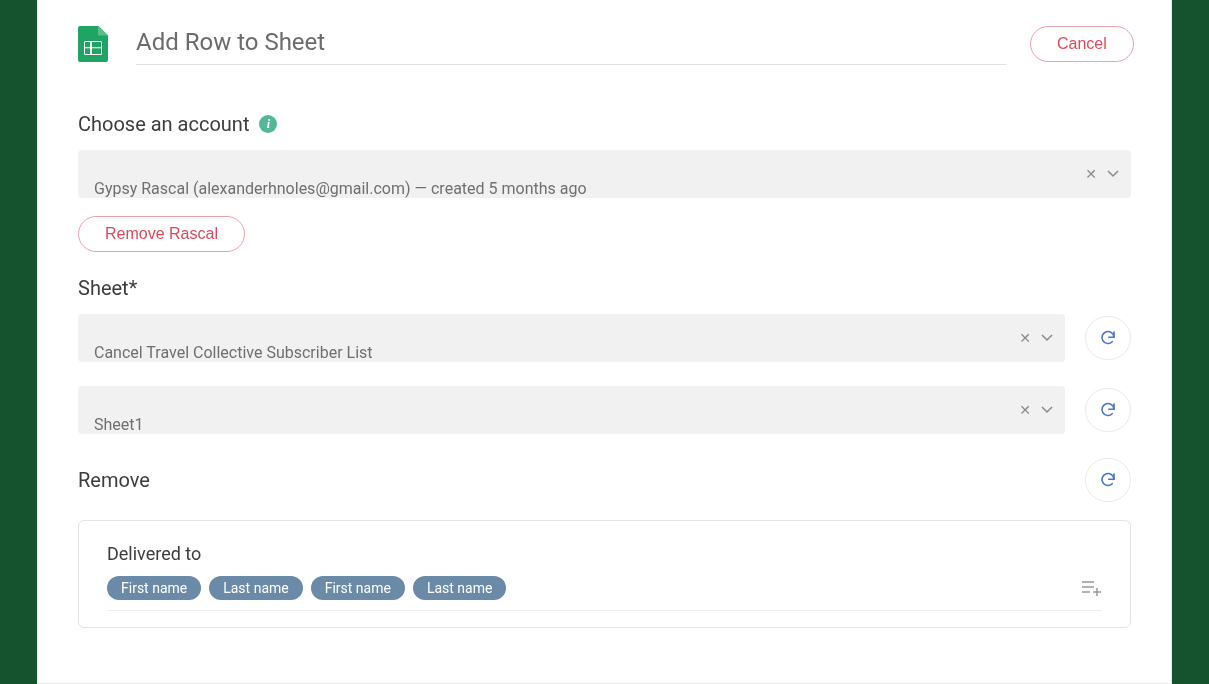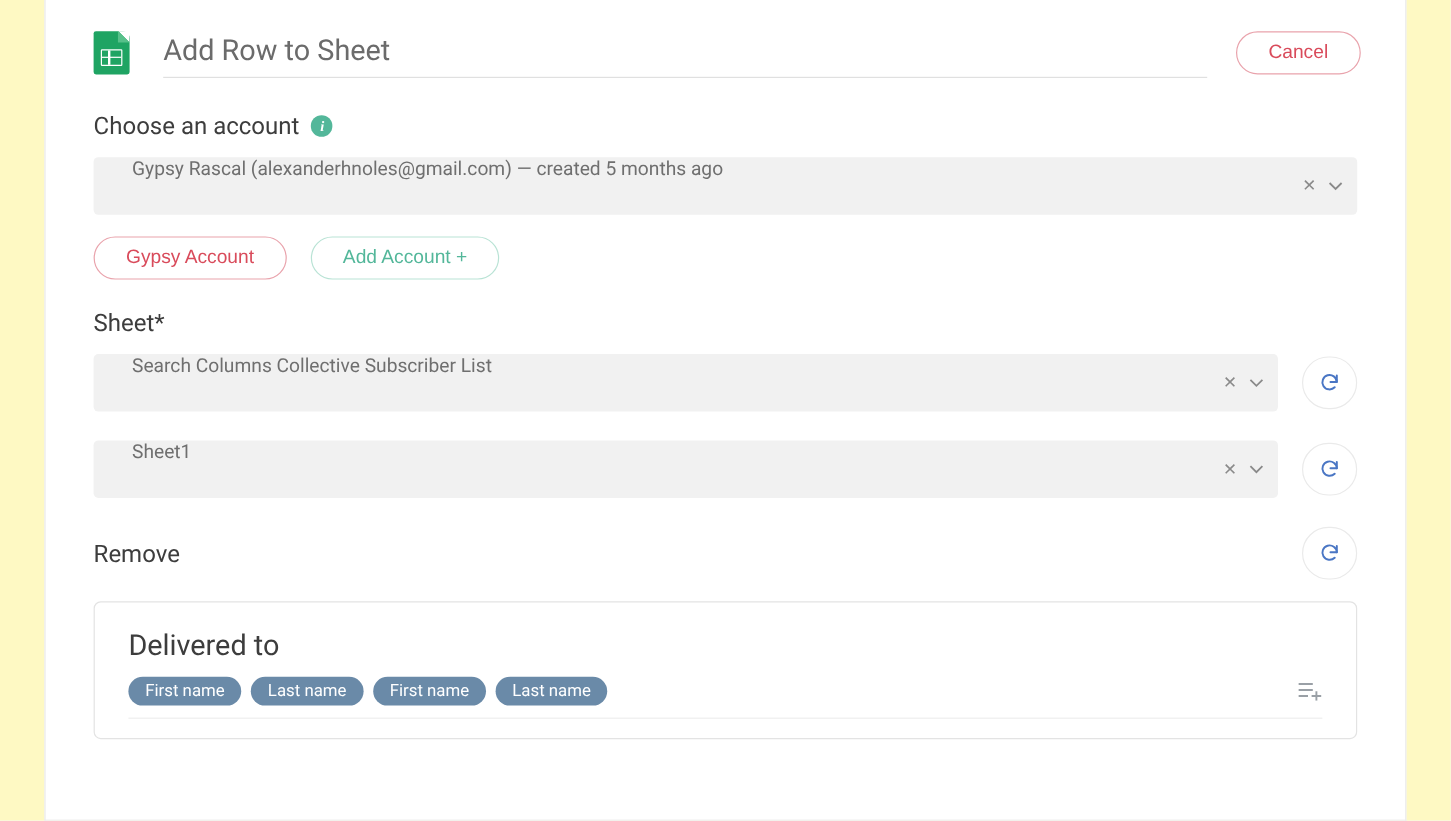--- a/index.html
+++ b/index.html
@@ -7,21 +7,21 @@
       font-family: -apple-system, BlinkMacSystemFont, "Segoe UI", Roboto, "Helvetica Neue", Arial, sans-serif;
       background: #f5f5f5;
       color: #4a4a4a;
       width: 1209px;
       height: 684px;
       overflow: hidden;
     }
     .canvas {
       width: 1209px;
       height: 684px;
-      background: #fef9c3;
+      background: #14532d;
       position: relative;
     }
     .card {
       position: absolute;
       left: 37px;
       top: 0;
       width: 1135px;
       height: 684px;
       background: #ffffff;
       border: 1px solid #eaeaea;
@@ -112,21 +112,21 @@
       color: #53b79a;
       background: #fff;
       border-radius: 22px;
       padding: 8px 26px;
       font-size: 16px;
       cursor: pointer;
     }
 
     
     .section { margin-top: 24px; }
-    .section-first { margin-top: 20px; }
+    .section-first { margin-top: 39px; }
     .label {
       font-size: 20px;
       color: #3d3d3d;
       font-weight: 400;
       display: flex;
       align-items: center;
       gap: 10px;
     }
     .info-circle {
       display: inline-flex;
@@ -146,22 +146,22 @@
       align-items: center;
       gap: 16px;
       margin-top: 14px;
     }
     .select {
       flex: 1;
       background: #f1f1f1;
       border-radius: 4px;
       height: 48px;
       display: flex;
-      align-items: flex-start;
-      padding: 0 32px;
+      align-items: flex-end;
+      padding: 0 16px;
       color: #6f6f6f;
       font-size: 16px;
       position: relative;
     }
     .select-full { width: 100%; }
     .select .controls {
       position: absolute;
       right: 12px;
       top: 50%;
       transform: translateY(-50%);
@@ -193,21 +193,21 @@
       align-items: center;
       justify-content: space-between;
     }
     .columns-box {
       border: 1px solid #e3e3e3;
       border-radius: 6px;
       margin-top: 18px;
       padding: 22px 28px 16px 28px;
     }
     .col-title {
-      font-size: 24px;
+      font-size: 18px;
       color: #3d3d3d;
       margin-bottom: 12px;
     }
     .pill-row {
       display: flex;
       align-items: center;
       gap: 8px;
       border-bottom: 1px solid #eee;
       padding-bottom: 10px;
       position: relative;
@@ -261,30 +261,29 @@
             <span class="x-icon">✕</span>
             <span class="caret-icon">
               <svg width="12" height="8" viewBox="0 0 12 8">
                   <path d="M1 1 L6 6 L11 1" stroke="#8a8a8a" stroke-width="1.5" fill="none"></path>
                 </svg>
             </span>
           </div>
         </div>
       </div>
       <div class="btn-row">
-        <button class="btn-outline-red">Gypsy Account</button>
-        <button class="btn-outline-green">Add Account +</button>
+        <button class="btn-outline-red">Remove Rascal</button>
       </div>
     </div>
 
     <div class="section">
       <div class="label">Sheet*</div>
       <div class="select-wrap">
         <div class="select">
-          <span>Search Columns Collective Subscriber List</span>
+          <span>Cancel Travel Collective Subscriber List</span>
           <div class="controls">
             <span class="x-icon">✕</span>
             <span class="caret-icon">
               <svg width="12" height="8" viewBox="0 0 12 8">
                   <path d="M1 1 L6 6 L11 1" stroke="#8a8a8a" stroke-width="1.5" fill="none"></path>
                 </svg>
             </span>
           </div>
         </div>
         <div class="refresh-btn">

